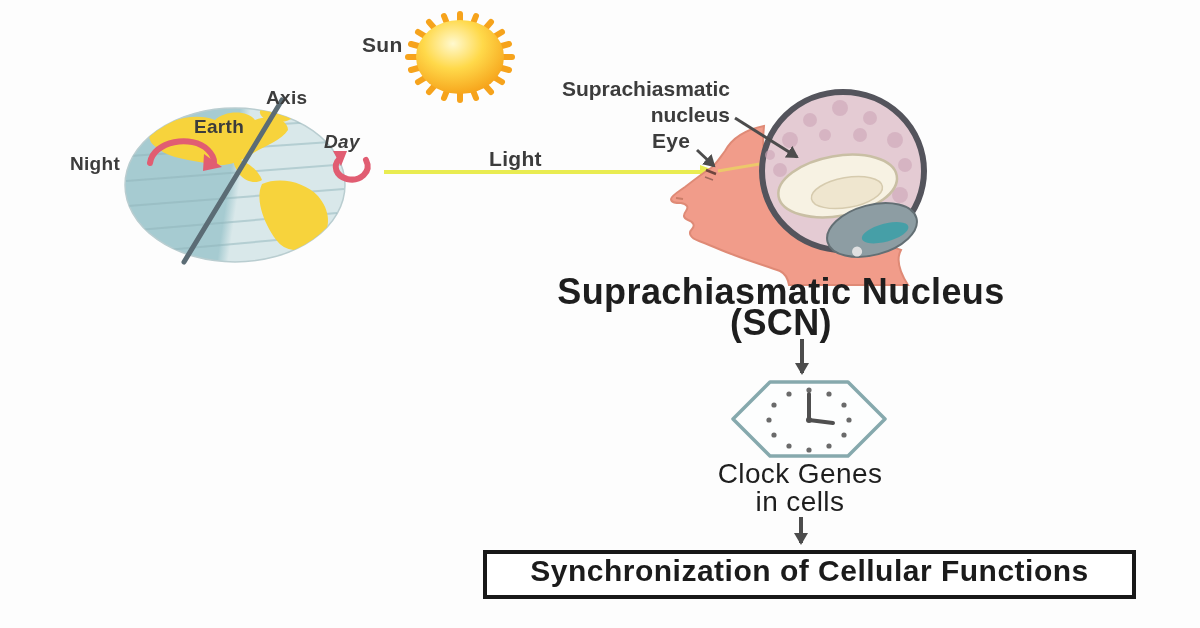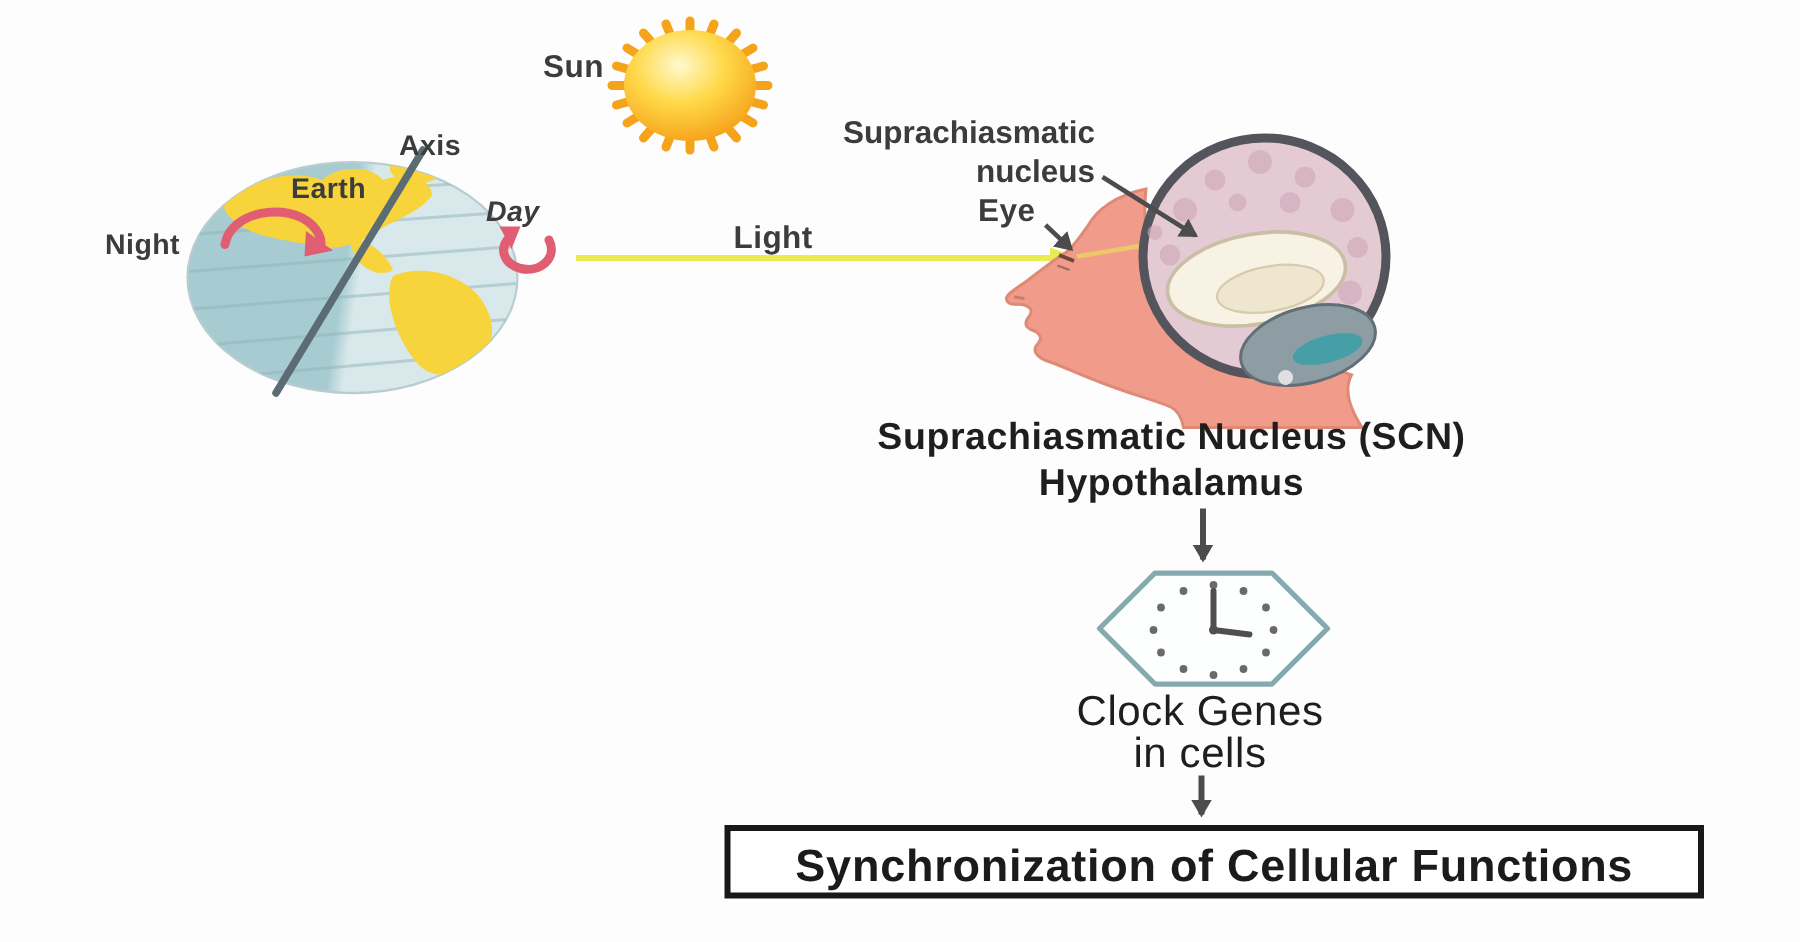--- a/index.html
+++ b/index.html
@@ -15,25 +15,25 @@
   #sun-label{left:362px;top:33px;font-size:21px;}
   #night-label{left:70px;top:153px;}
   #earth-label{left:194px;top:96px;margin-top:20px;}
   #axis-label{left:266px;top:87px;}
   #day-label{left:324px;top:131px;font-style:italic;}
   #light-label{left:489px;top:147px;}
   #eye-label{left:652px;top:129px;}
   #scn-pointer{position:absolute;left:528px;top:76px;width:202px;text-align:right;
     font-weight:700;font-size:21px;color:var(--label);line-height:26px;}
   #scn-heading{position:absolute;left:531px;top:276px;width:500px;text-align:center;
-    font-weight:700;font-size:25px;line-height:31px;color:var(--text);letter-spacing:.4px;}
+    font-weight:700;font-size:36px;line-height:31px;color:var(--text);letter-spacing:.4px;}
   #clock-genes{position:absolute;left:650px;top:460px;width:300px;text-align:center;
     font-weight:400;font-size:28px;line-height:28px;color:var(--text);letter-spacing:.4px;}
   #result-box{position:absolute;left:483px;top:550px;width:645px;height:41px;
-    border:4px solid var(--box_border);background:#ffffff;display:flex;align-items:flex-end;justify-content:center;}
+    border:4px solid var(--box_border);background:#ffffff;display:flex;align-items:flex-start;justify-content:center;}
   #result-box span{font-weight:700;font-size:30px;color:#1b1b1b;letter-spacing:.5px;white-space:nowrap;}
 </style>
 </head>
 <body>
 
 <div id="canvas">
 
   <svg width="1200" height="628" viewBox="0 0 1200 628">
     <defs>
       <radialGradient id="sunGrad" cx="0.42" cy="0.32" r="0.75">
@@ -191,21 +191,20 @@
   <div class="lbl lbl-md" id="light-label">Light</div>
   <div class="lbl lbl-md" id="eye-label">Eye</div>
 
   <div id="scn-pointer">
     <div>Suprachiasmatic</div>
     <div>nucleus</div>
   </div>
 
   <div id="scn-heading">
     <div>Suprachiasmatic Nucleus (SCN)</div>
-    <div>Hypothalamus</div>
   </div>
 
   <div id="clock-genes">
     <div>Clock Genes</div>
     <div>in cells</div>
   </div>
 
   <div id="result-box">
     <span>Synchronization of Cellular Functions</span>
   </div>

